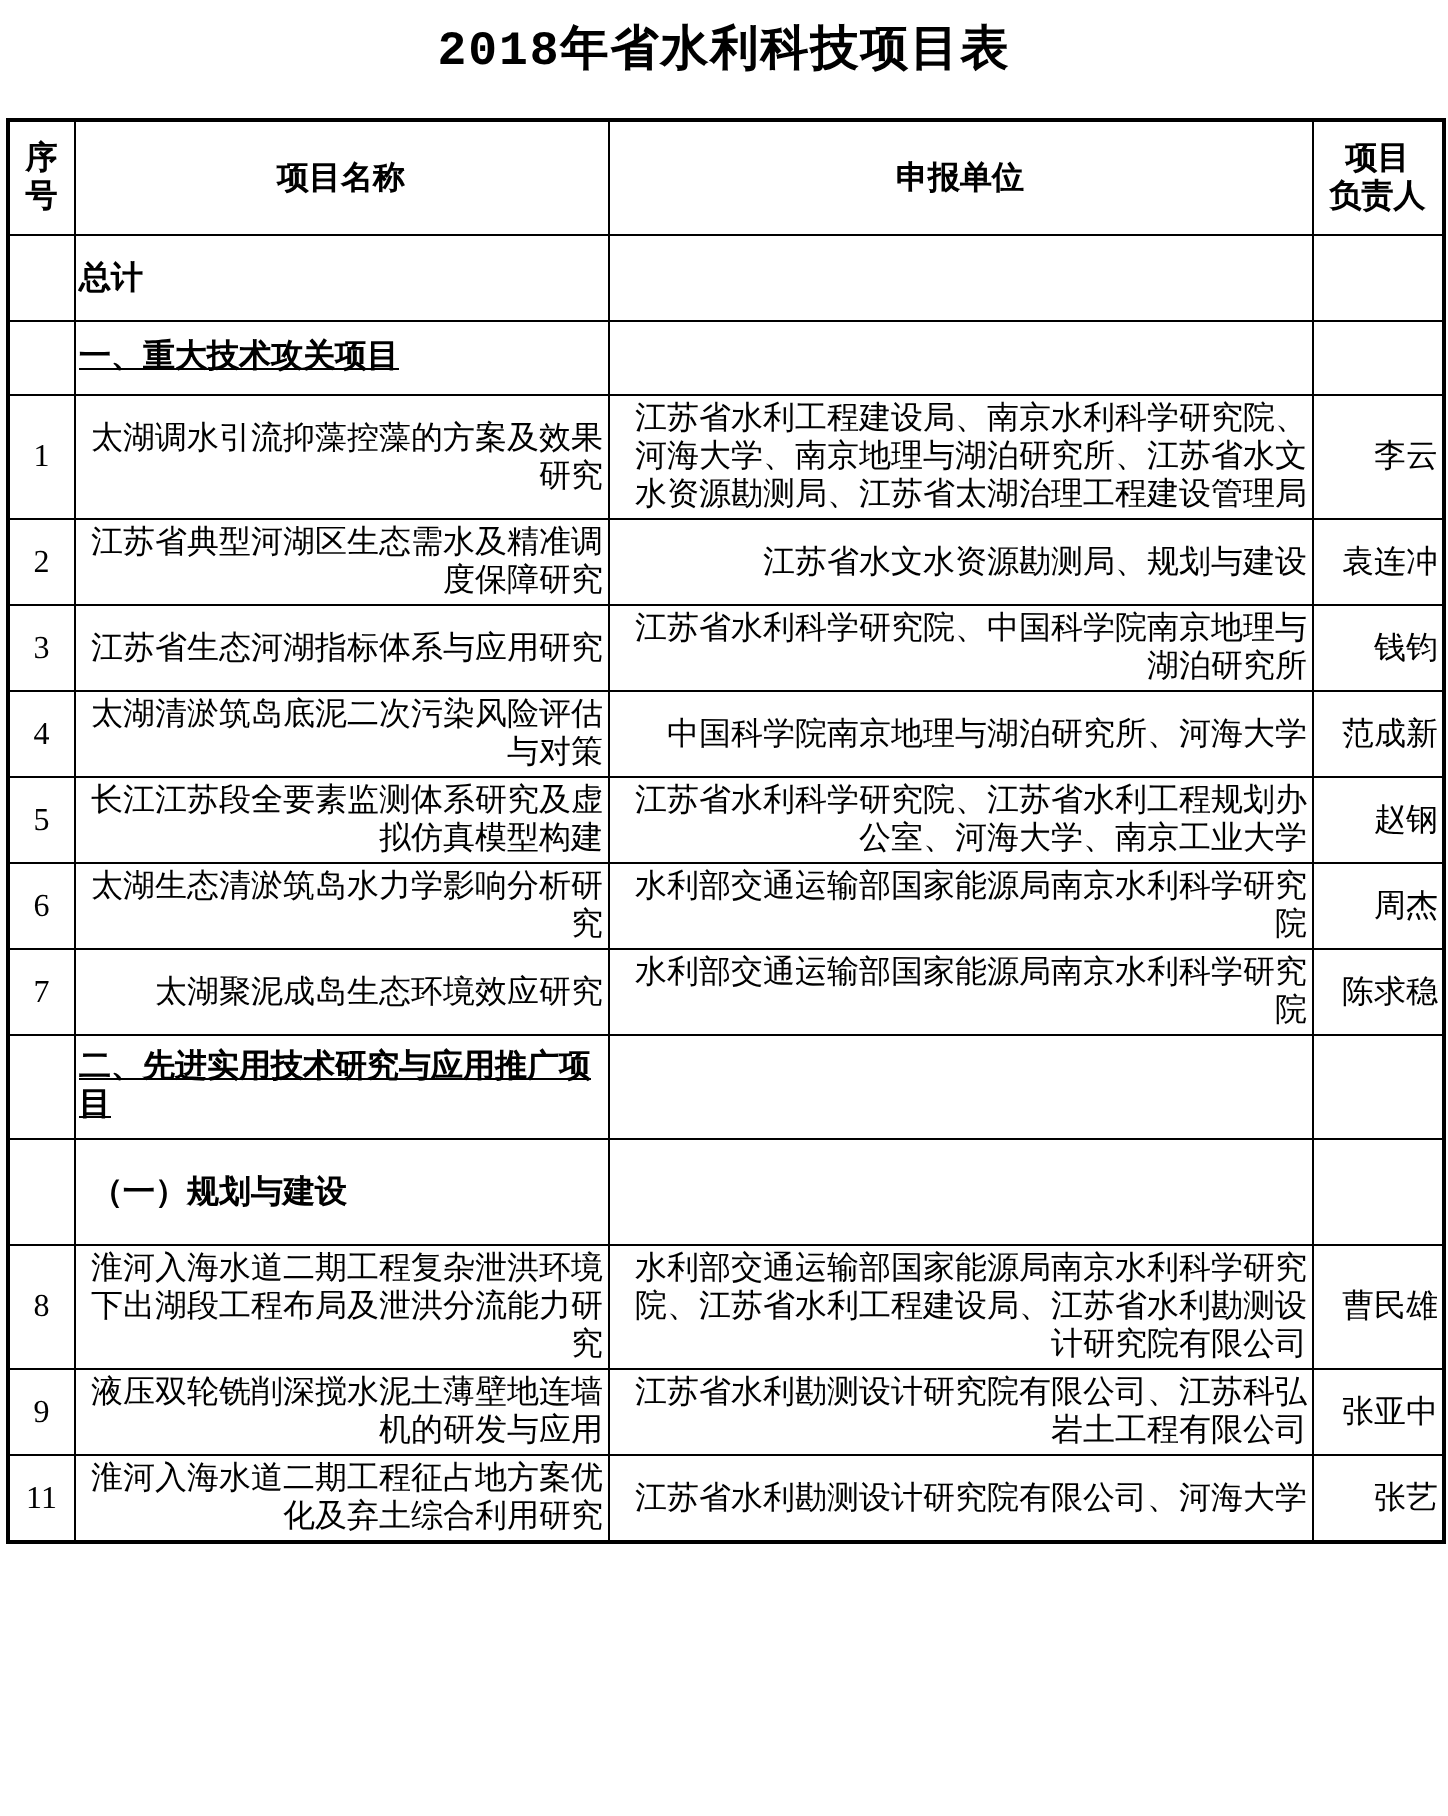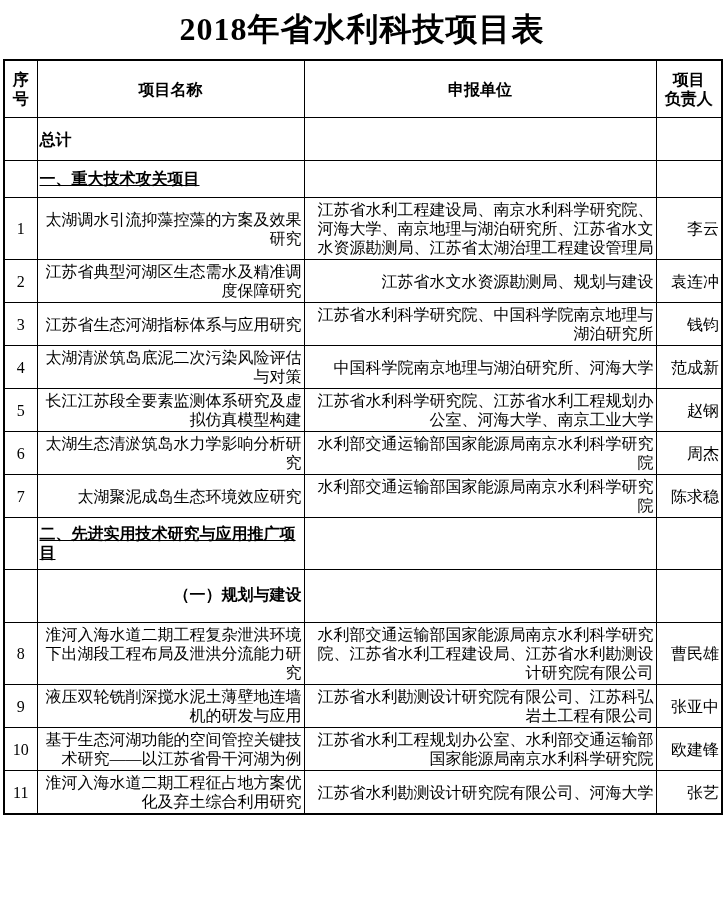--- a/index.html
+++ b/index.html
@@ -14,23 +14,24 @@
     background: #ffffff;
     font-family: "Liberation Serif", "DejaVu Serif", serif;
     color: #000000;
     overflow: hidden;
   }
   .doc-title {
     margin: 0;
     padding-top: 8px;
     height: 36px;
     text-align: center;
-    font-size: 32px;
+    font-size: 24px;
     font-weight: bold;
     letter-spacing: 1px;
+    font-family: Liberation Mono, monospace;
   }
   table.projects {
     margin: 15px 3px 0 3px;
     width: 718px;
     border-collapse: collapse;
     table-layout: fixed;
     border: 2px solid #000;
   }
   table.projects th,
   table.projects td {
@@ -67,23 +68,22 @@
     font-weight: bold;
   }
   tr.r-sec td { padding-top: 6px; padding-bottom: 7px; height: 23px; text-decoration: underline; }
   tr.r-sec td.cell-name {
     font-weight: bold;
     text-align: left;
   }
   tr.r-subsec td { height: 48px; }
   tr.r-subsec td.cell-name {
     font-weight: bold;
-    text-align: right;
+    text-align: left;
     padding-left: 8px;
-    font-family: Liberation Mono, monospace;
   }
 </style>
 </head>
 <body>
 
 <div class="page">
   <h1 class="doc-title">2018年省水利科技项目表</h1>
 
   <table class="projects">
     <colgroup>
@@ -175,26 +175,20 @@
           <td class="cell-org">水利部交通运输部国家能源局南京水利科学研究院、江苏省水利工程建设局、江苏省水利勘测设计研究院有限公司</td>
           <td class="cell-leader">曹民雄</td>
         </tr>
         <tr class="r-item">
           <td class="cell-no">9</td>
           <td class="cell-name">液压双轮铣削深搅水泥土薄壁地连墙机的研发与应用</td>
           <td class="cell-org">江苏省水利勘测设计研究院有限公司、江苏科弘岩土工程有限公司</td>
           <td class="cell-leader">张亚中</td>
         </tr>
         <tr class="r-item">
-          <td class="cell-no">10</td>
-          <td class="cell-name">基于生态河湖功能的空间管控关键技术研究——以江苏省骨干河湖为例</td>
-          <td class="cell-org">江苏省水利工程规划办公室、水利部交通运输部国家能源局南京水利科学研究院</td>
-          <td class="cell-leader">欧建锋</td>
-        </tr>
-        <tr class="r-item">
           <td class="cell-no">11</td>
           <td class="cell-name">淮河入海水道二期工程征占地方案优化及弃土综合利用研究</td>
           <td class="cell-org">江苏省水利勘测设计研究院有限公司、河海大学</td>
           <td class="cell-leader">张艺</td>
         </tr>
       </tbody>
   </table>
 </div>
 
 </body></html>

